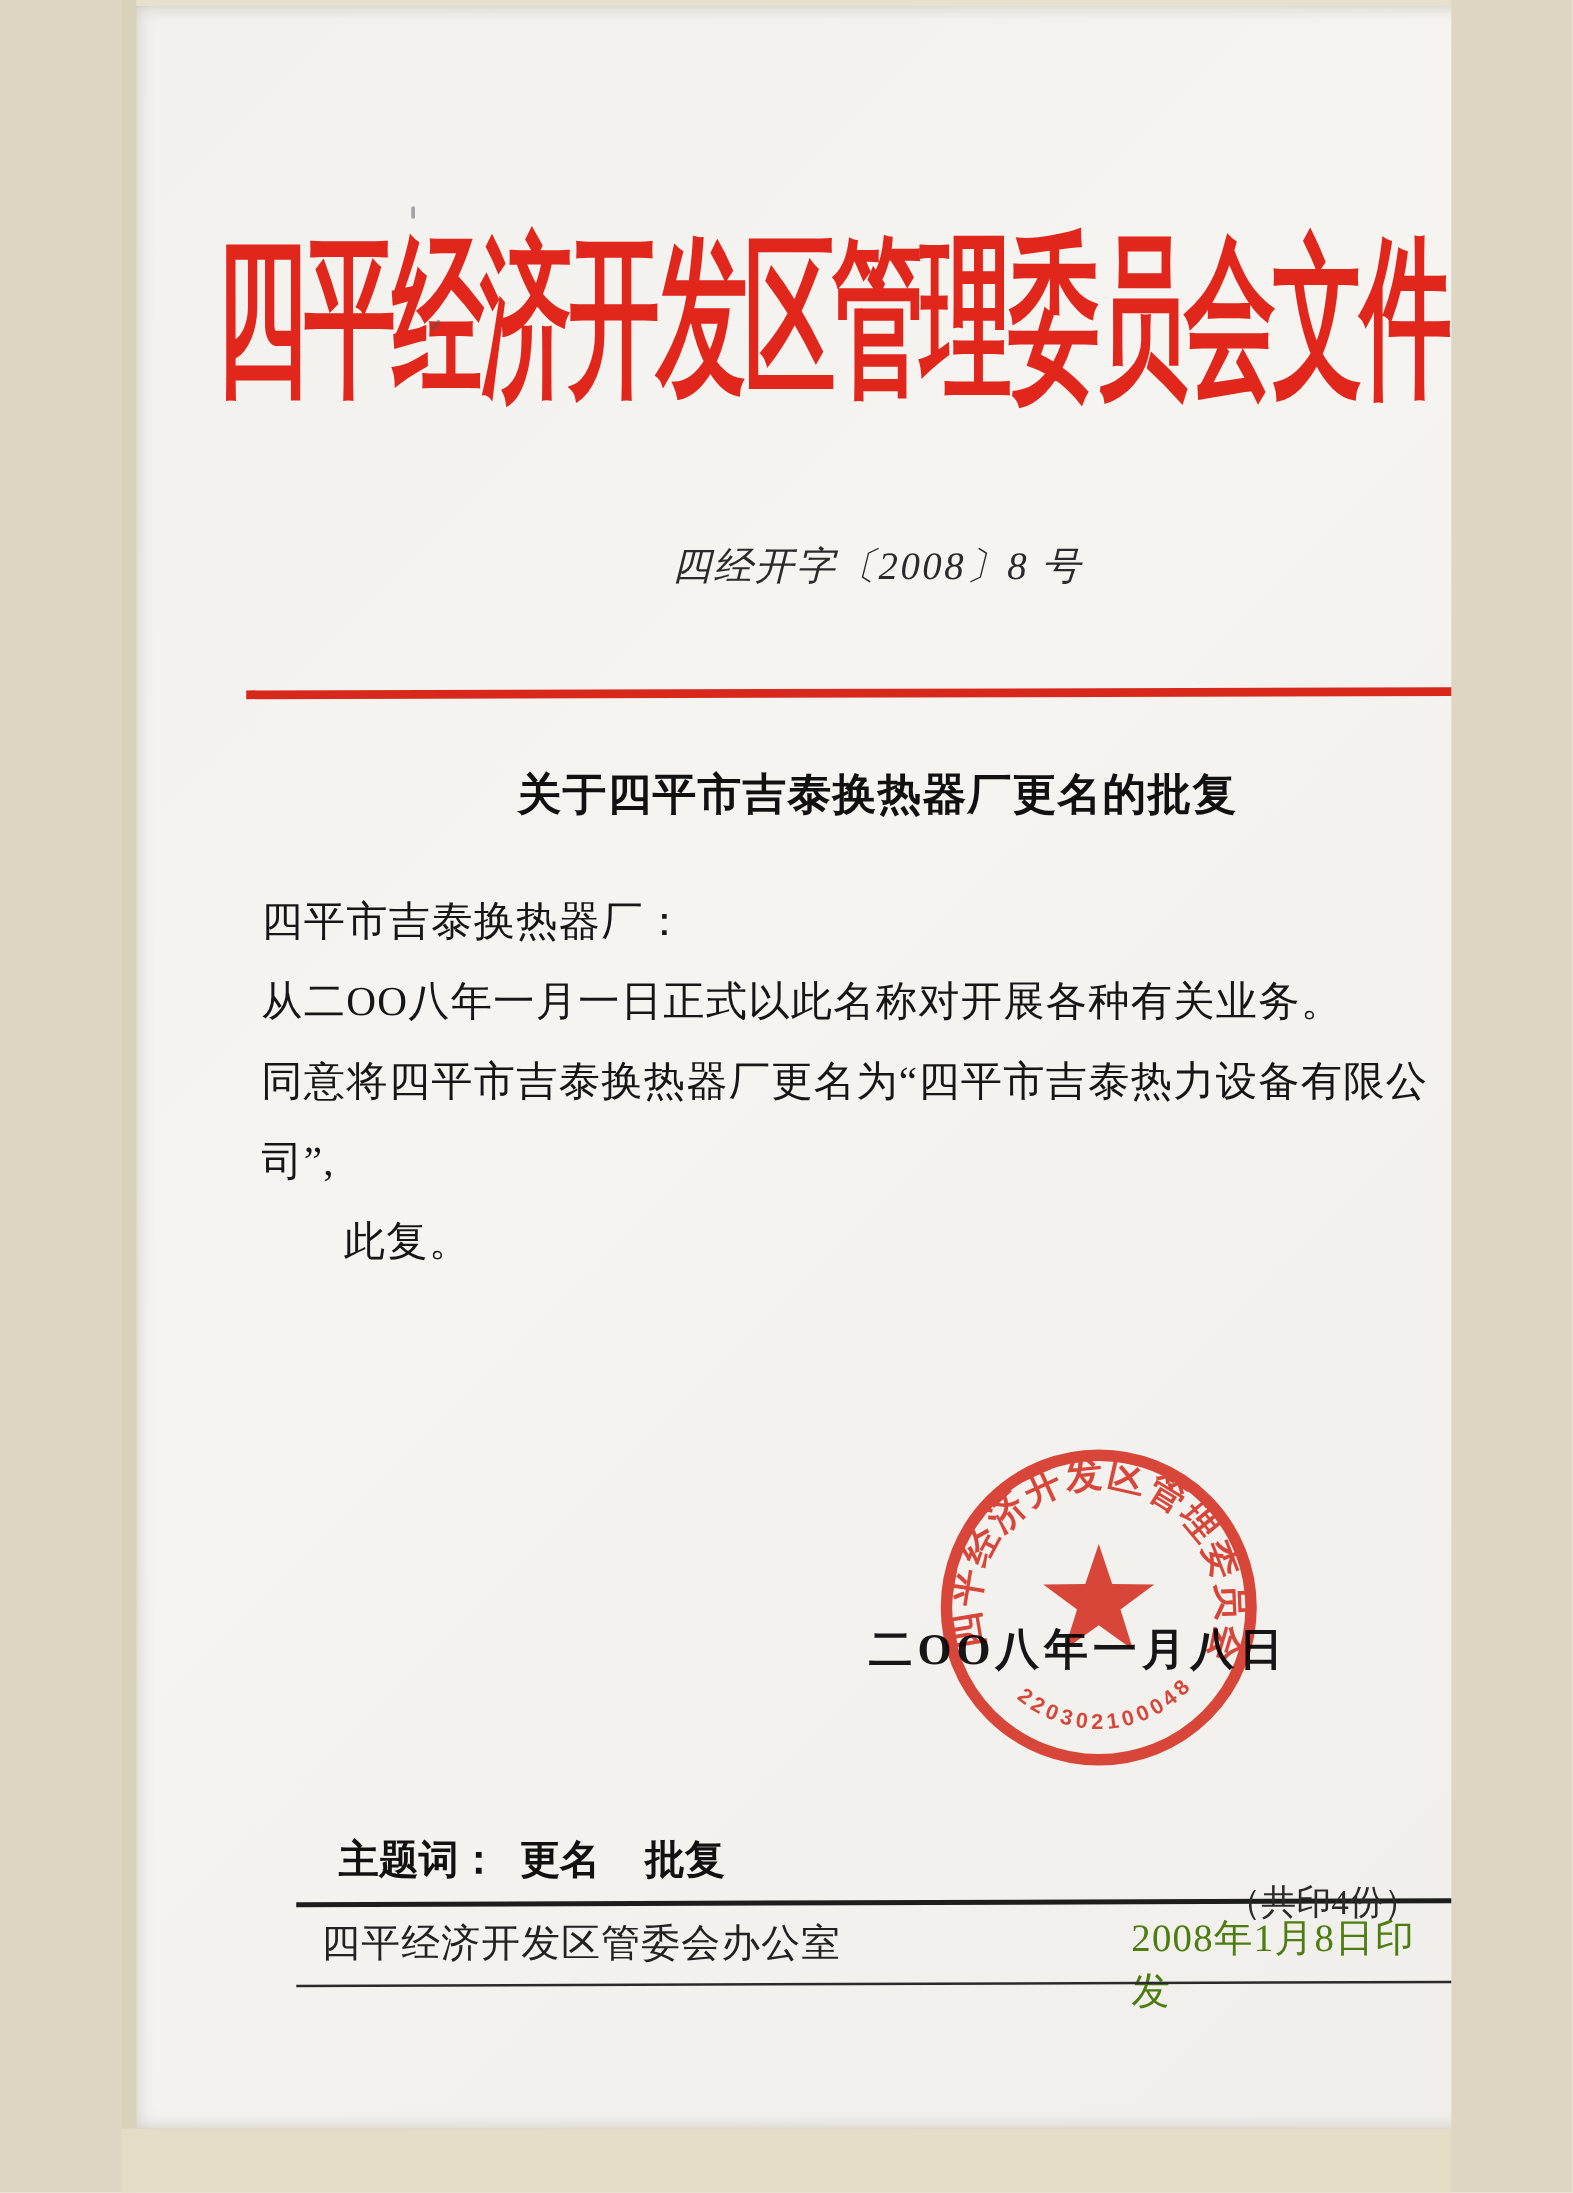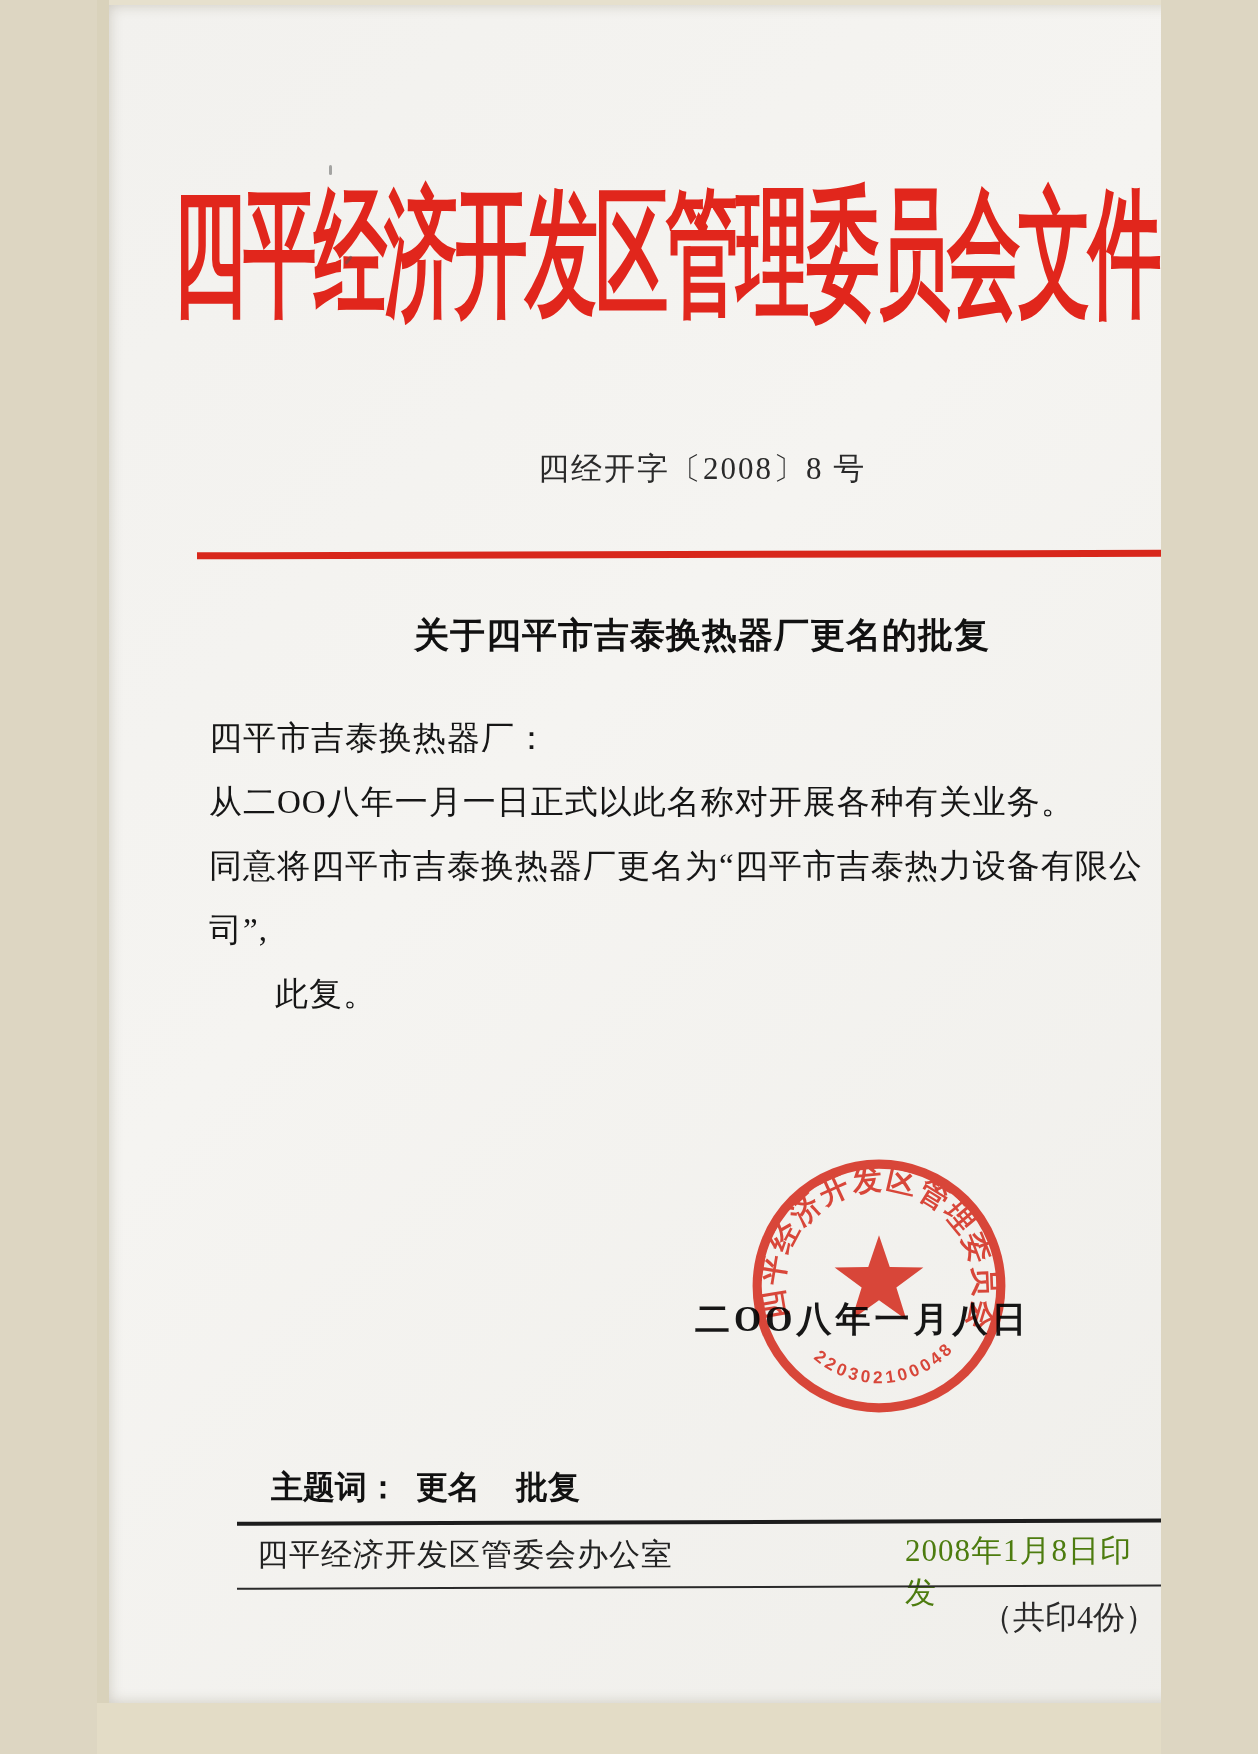--- a/index.html
+++ b/index.html
@@ -25,24 +25,25 @@
     white-space:nowrap;
     color:#e1261c;
     font-weight:bold;
     font-size:114px;
     letter-spacing:-4px;
     transform:scale(0.64,1.22);
     transform-origin:center center;
     font-family:"Liberation Serif", serif;
   }
   .doc-number{
-    position:absolute;left:100px;top:448px;width:1010px;
+    position:absolute;left:100px;top:432px;width:1010px;
     text-align:center;
     font-size:31px;color:#2a2a2a;
     letter-spacing:2px;
+    font-style:italic;
   }
   .red-rule{
     position:absolute;left:100px;top:551px;width:1006px;height:7px;
     background:#d8271b;
     transform:rotate(-0.15deg);
   }
   .doc-title{
     position:absolute;left:100px;top:612px;width:1010px;
     text-align:center;
     font-size:35px;font-weight:bold;color:#111;
@@ -90,22 +91,22 @@
     position:absolute;left:160px;top:1534px;
     font-size:31px;color:#222;
     letter-spacing:1px;
   }
   .footer-date{
     position:absolute;left:808px;top:1530px;
     font-size:31px;color:#4d7c0f;
     letter-spacing:1px;
   }
   .copies-note{
-    position:absolute;left:884px;top:1596px;
-    font-size:32px;color:#2a2a2a;
+    position:absolute;left:884px;top:1503px;
+    font-size:28px;color:#2a2a2a;
   }
   
   .edge-left{position:absolute;left:0;top:0;width:12px;height:1754px;background:#d9d2bb;}
   .edge-bottom{position:absolute;left:0;top:1703px;width:1258px;height:51px;background:#e3dcc6;}
   .edge-right{position:absolute;left:1248px;top:0;width:10px;height:1754px;background:#e0dac6;}
   .smudge{position:absolute;background:#c44;border-radius:3px;opacity:.55;}
   .smudge.s1{left:1098px;top:696px;width:6px;height:58px;transform:rotate(6deg);}
   .smudge.s2{left:1101px;top:772px;width:5px;height:34px;transform:rotate(-4deg);opacity:.4;}
   .speck{position:absolute;width:3px;height:10px;background:#555;opacity:.5;border-radius:2px;}
 </style>

